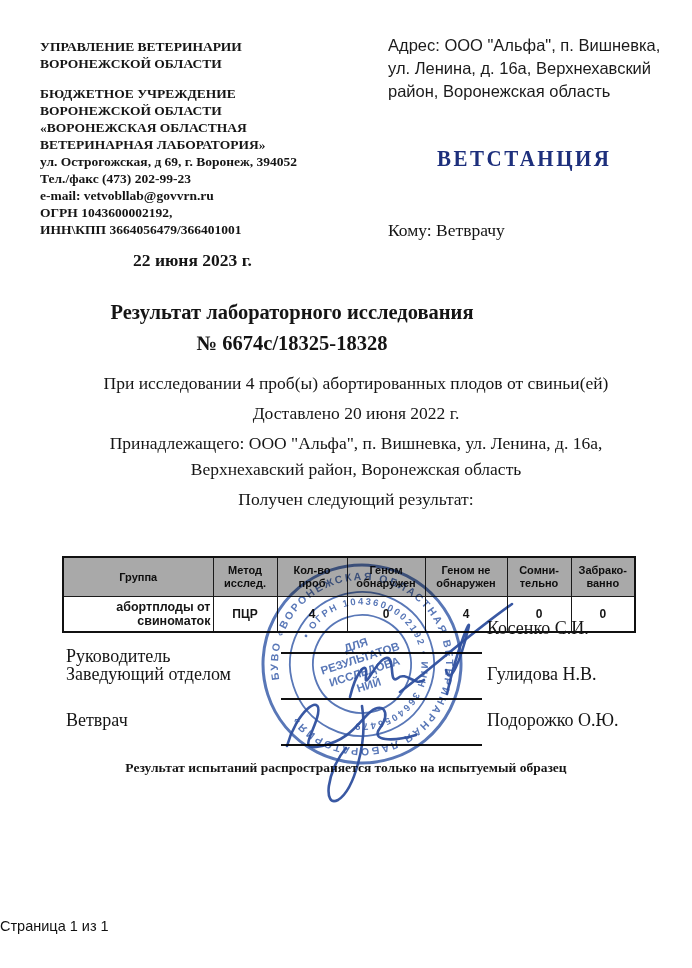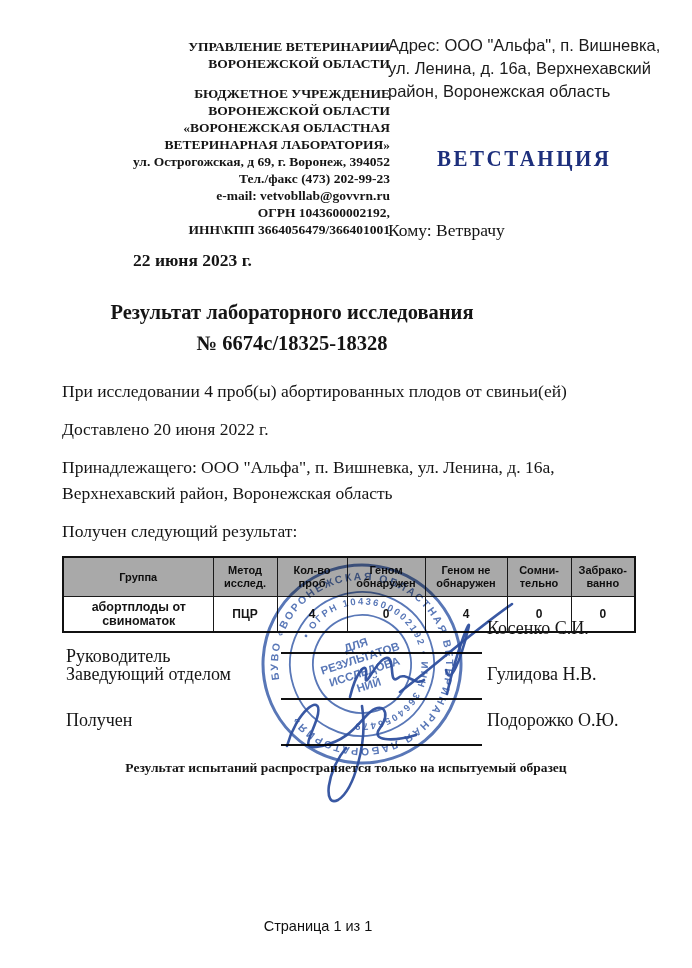--- a/index.html
+++ b/index.html
@@ -4,21 +4,21 @@
 <style>
   html,body{margin:0;padding:0;background:#e8e8e8;}
   .page{
     position:relative; width:692px; height:968px; background:#ffffff;
     margin:0 auto; overflow:hidden;
     font-family:"Liberation Serif", serif; color:#151515;
   }
   
   .issuer{
     position:absolute; left:40px; top:38px; width:350px;
-    text-align:right; font-weight:bold; font-size:13.5px; line-height:17px;
+    text-align:left; font-weight:bold; font-size:13.5px; line-height:17px;
   }
   .issuer .gap{height:13px;}
   
   .recipient-address{
     position:absolute; left:388px; top:34px; width:292px;
     font-family:"Liberation Sans", sans-serif; font-size:16.5px; line-height:23px;
     color:#1b1b1b;
   }
   .vetstation{
     position:absolute; left:437px; top:146px;
@@ -34,50 +34,50 @@
   
   .title{
     position:absolute; left:0; top:297px; width:584px; text-align:center;
     font-weight:bold; font-size:20.5px; line-height:31px;
   }
   
   .body-text{
     position:absolute; left:62px; top:366px; width:588px;
     font-size:17.5px; line-height:26px;
   }
-  .body-text p{margin:12px 0 3px 0;}
+  .body-text p{margin:4px 0 3px 0;text-align:center;}
   
   .results-table{
     position:absolute; left:62px; top:556px; width:572px;
     border-collapse:collapse; table-layout:fixed;
     font-family:"Liberation Sans", sans-serif;
   }
   .results-table th{
     background:#a9a9a9; color:#0e0e0e; font-weight:bold; font-size:11px;
     line-height:13px; text-align:center; vertical-align:middle;
     border:1.5px solid #1a1a1a; padding:4px 2px; height:30px;
   }
   .results-table td{
     font-weight:bold; font-size:12px; text-align:center; vertical-align:middle;
     border:1.5px solid #1a1a1a; padding:3px 2px; height:20px; background:transparent;
   }
-  .results-table td.cell-group{ text-align:center; font-size:12.5px; padding-left:3px;}
+  .results-table td.cell-group{ text-align:right; font-size:12.5px; padding-left:3px;}
   .results-table{ border:2px solid #111; }
   
   .sig-label{position:absolute; left:66px; font-size:18px;}
   .sig-name{position:absolute; left:487px; font-size:18px;}
   .sig-line{position:absolute; left:281px; width:201px; height:0;
     border-bottom:2.5px solid #111;}
   
   .footnote{
     position:absolute; left:0; top:760px; width:692px; text-align:center;
     font-weight:bold; font-size:13.5px;
   }
   .page-number{
-    position:absolute; left:0; top:918px; width:636px; text-align:center;
+    position:absolute; left:0; top:918px; width:636px; text-align:left;
     font-family:"Liberation Sans", sans-serif; font-size:14.5px; color:#111;
   }
   
   .ink-overlay{
     position:absolute; left:0; top:0; width:692px; height:968px;
     mix-blend-mode:multiply; pointer-events:none;
   }
   .stamp-stroke{stroke:#3c60ab; fill:none;}
   .stamp-text{fill:#3c60ab; font-family:"Liberation Sans", sans-serif; font-weight:bold;}
   .pen{stroke:#2e4f9e; fill:none; stroke-width:2.6; stroke-linecap:round; opacity:.95;}
@@ -155,21 +155,21 @@
   </table>
 
   <div class="sig-label" style="top:646px">Руководитель</div>
   <div class="sig-line" style="top:652px"></div>
   <div class="sig-name" style="top:618px">Косенко С.И.</div>
 
   <div class="sig-label" style="top:664px">Заведующий отделом</div>
   <div class="sig-line" style="top:698px"></div>
   <div class="sig-name" style="top:664px">Гулидова Н.В.</div>
 
-  <div class="sig-label" style="top:710px">Получен</div>
+  <div class="sig-label" style="top:710px">Ветврач</div>
   <div class="sig-line" style="top:744px"></div>
   <div class="sig-name" style="top:710px">Подорожко О.Ю.</div>
 
   <div class="footnote">Результат испытаний распространяется только на испытуемый образец</div>
   <div class="page-number">Страница 1 из 1</div>
 
   <svg class="ink-overlay" viewBox="0 0 692 968">
     <defs>
       <path id="ring-outer" d="M 278 664 a 84 84 0 1 1 168 0 a 84 84 0 1 1 -168 0"></path>
       <path id="ring-numbers" d="M 302.5 664 a 59.5 59.5 0 1 1 119 0 a 59.5 59.5 0 1 1 -119 0"></path>

